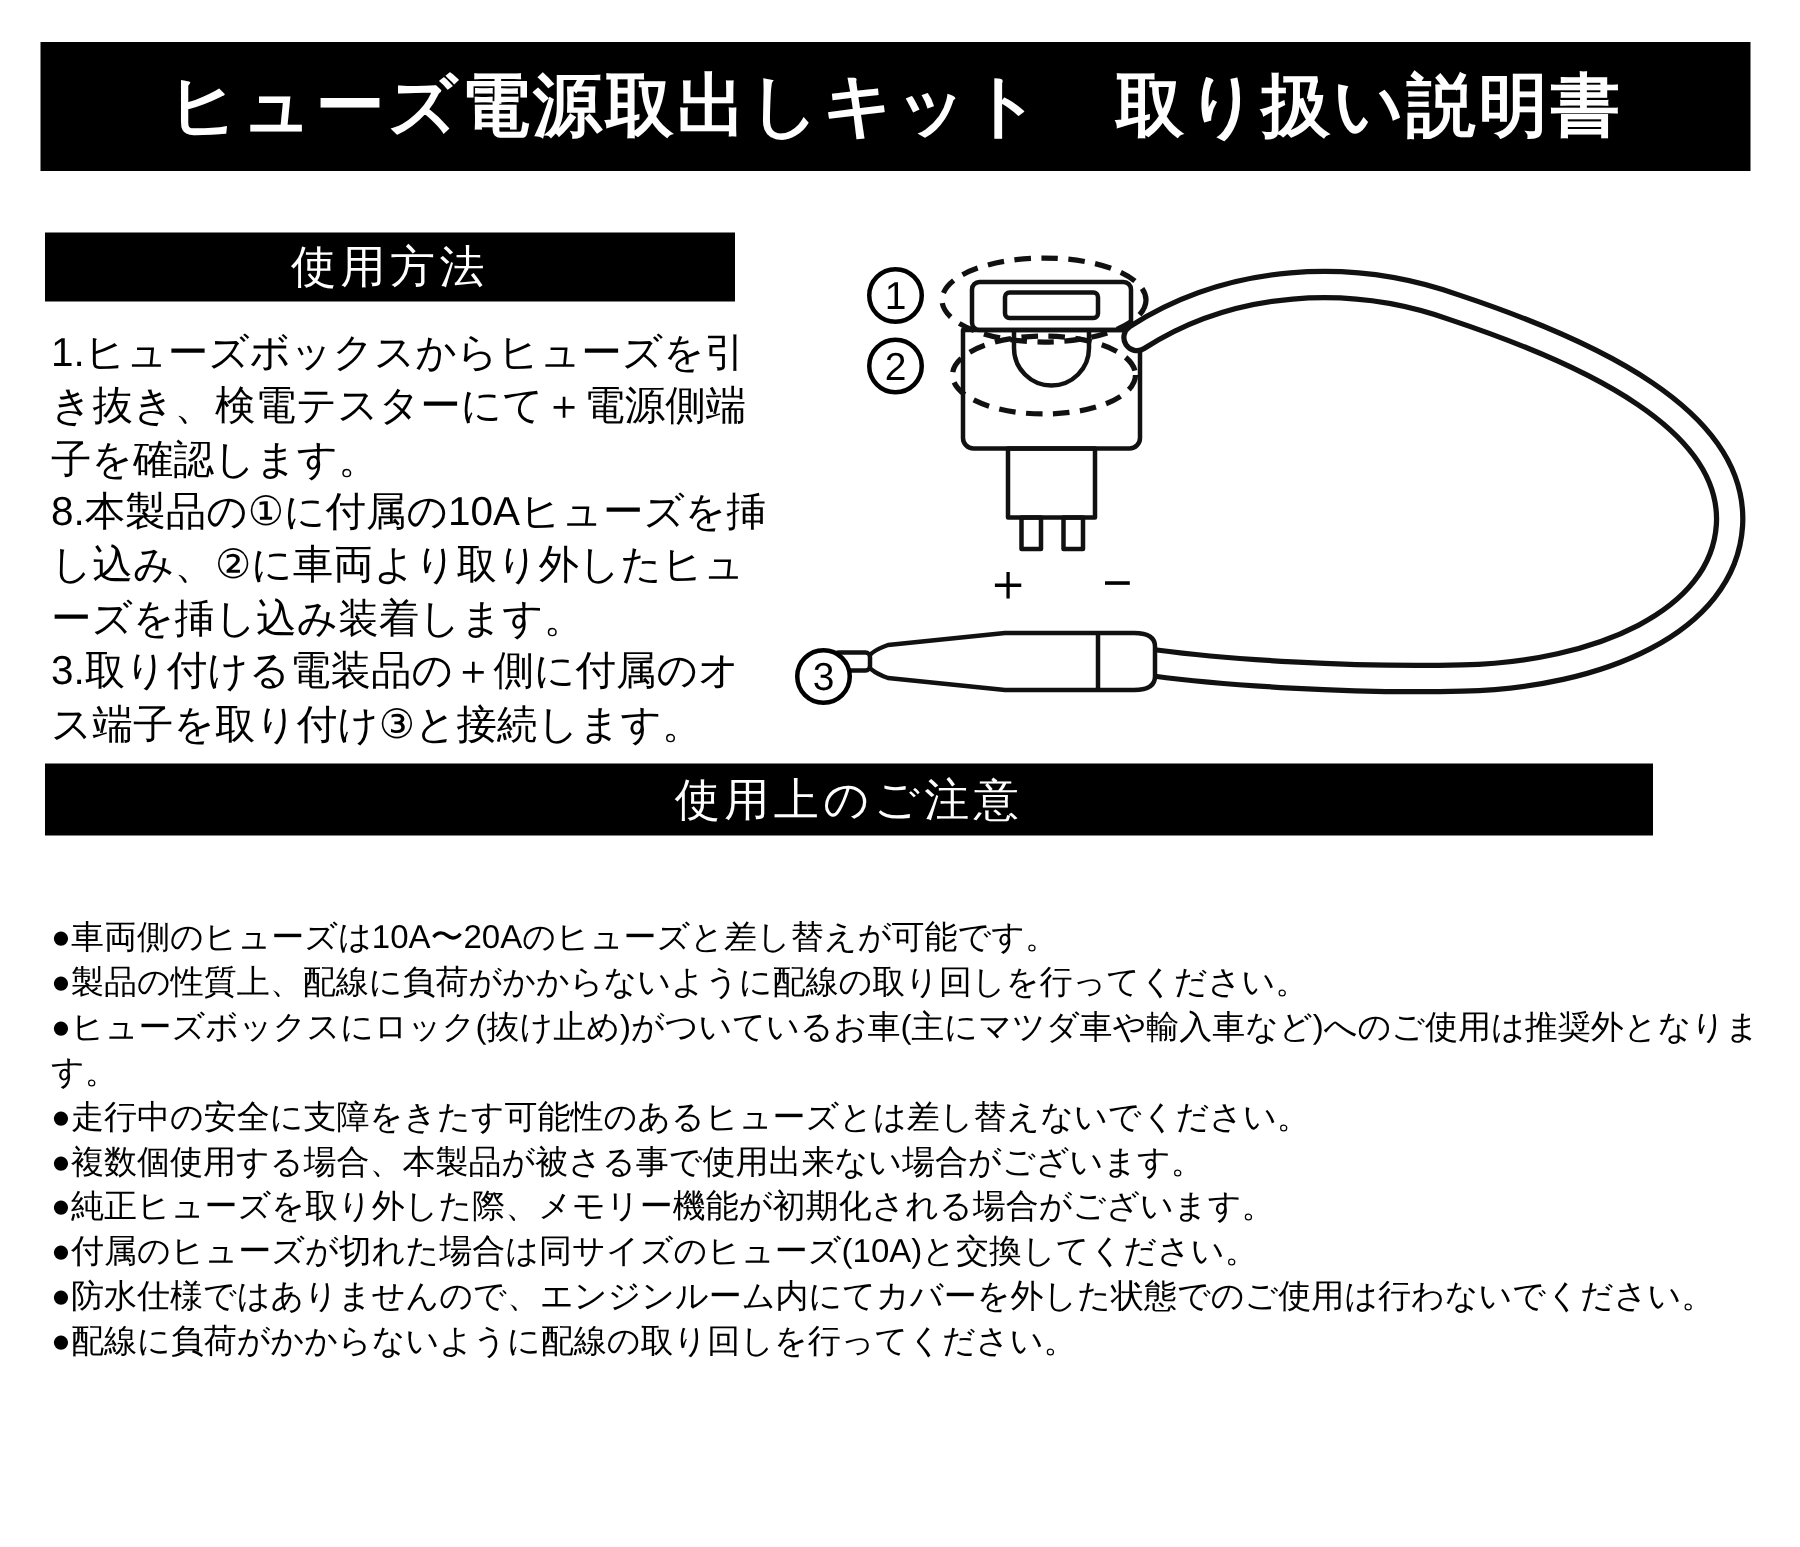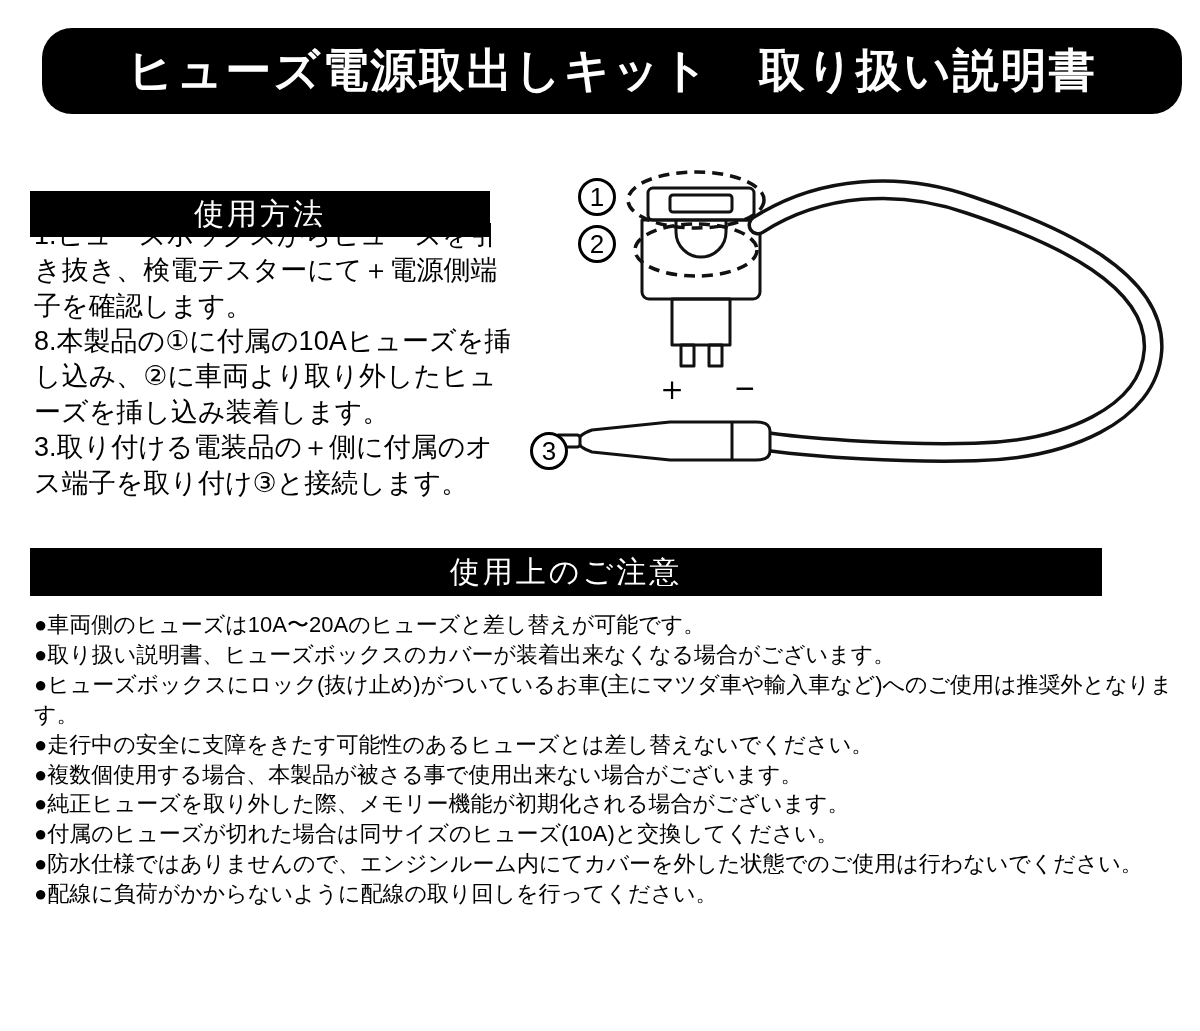--- a/index.html
+++ b/index.html
@@ -24,34 +24,32 @@
   .banner{
     position:absolute;
     background:var(--banner-bg);
     color:var(--banner-text);
     display:flex;
     align-items:center;
     justify-content:center;
     font-weight:bold;
   }
   .title-banner{
-    left:42px; top:28px; width:1140px; height:86px;
+    left:27px; top:28px; width:1140px; height:86px;
     font-size:46px;
     letter-spacing:2px;
-    border-radius:30px;
   }
   .usage-banner{
     left:30px; top:155px; width:460px; height:46px;
     font-size:30px;
     letter-spacing:3px;
     font-weight:normal;
-    margin-top:36px;
   }
   .caution-banner{
-    left:30px; top:548px; width:1072px; height:48px;
+    left:30px; top:509px; width:1072px; height:48px;
     font-size:30px;
     letter-spacing:3px;
     font-weight:normal;
   }
   .usage-steps{
     position:absolute;
     left:34px; top:218px; width:486px;
     font-size:27px;
     line-height:1.31;
   }
@@ -144,21 +142,21 @@
     <div class="callout callout-3">
       <span>3</span>
     </div>
     <div class="polarity">＋　−</div>
   </div>
 
   <div class="banner caution-banner">使用上のご注意</div>
 
   <div class="caution-list">
     <p class="caution-item">●車両側のヒューズは10A〜20Aのヒューズと差し替えが可能です。</p>
-    <p class="caution-item">●取り扱い説明書、ヒューズボックスのカバーが装着出来なくなる場合がございます。</p>
+    <p class="caution-item">●製品の性質上、配線に負荷がかからないように配線の取り回しを行ってください。</p>
     <p class="caution-item">●ヒューズボックスにロック(抜け止め)がついているお車(主にマツダ車や輸入車など)へのご使用は推奨外となります。</p>
     <p class="caution-item">●走行中の安全に支障をきたす可能性のあるヒューズとは差し替えないでください。</p>
     <p class="caution-item">●複数個使用する場合、本製品が被さる事で使用出来ない場合がございます。</p>
     <p class="caution-item">●純正ヒューズを取り外した際、メモリー機能が初期化される場合がございます。</p>
     <p class="caution-item">●付属のヒューズが切れた場合は同サイズのヒューズ(10A)と交換してください。</p>
     <p class="caution-item">●防水仕様ではありませんので、エンジンルーム内にてカバーを外した状態でのご使用は行わないでください。</p>
     <p class="caution-item">●配線に負荷がかからないように配線の取り回しを行ってください。</p>
   </div>
 
 </div>

